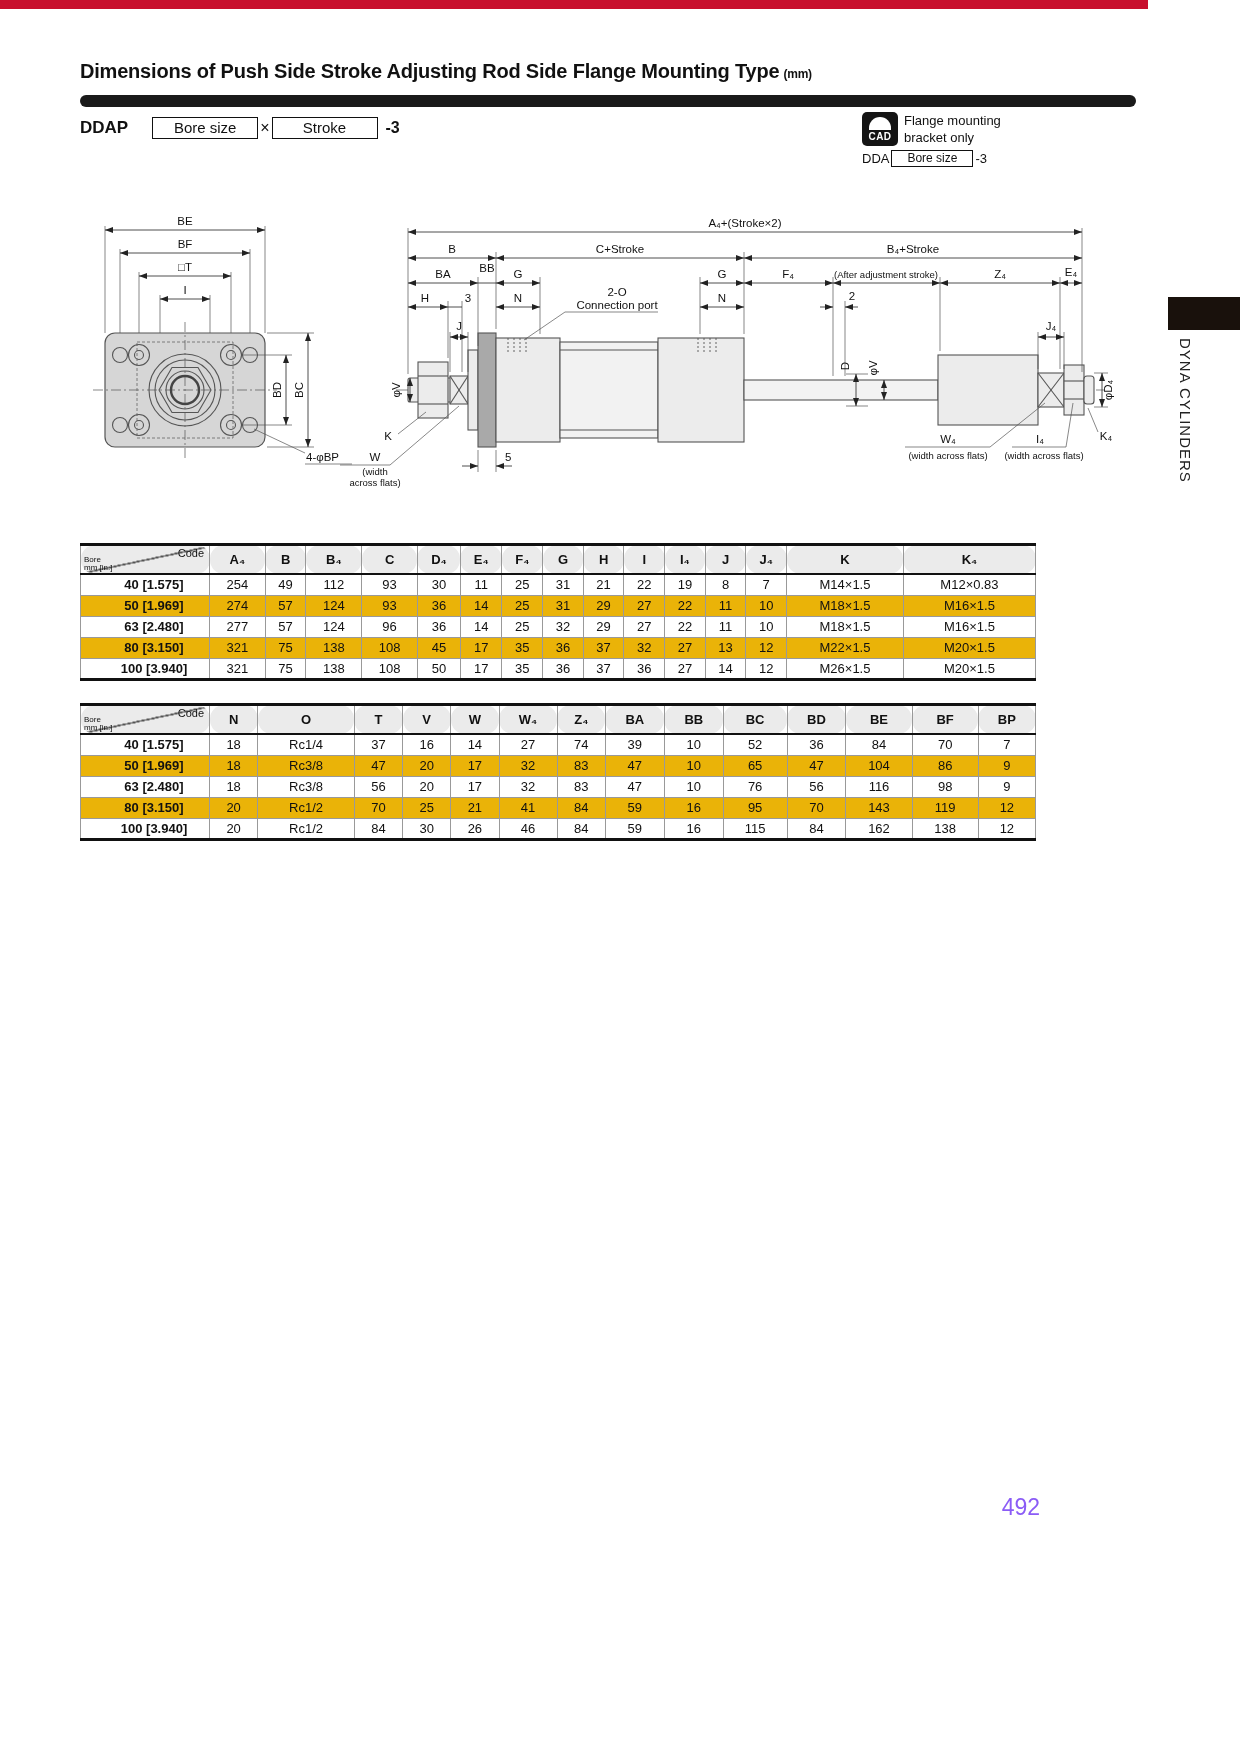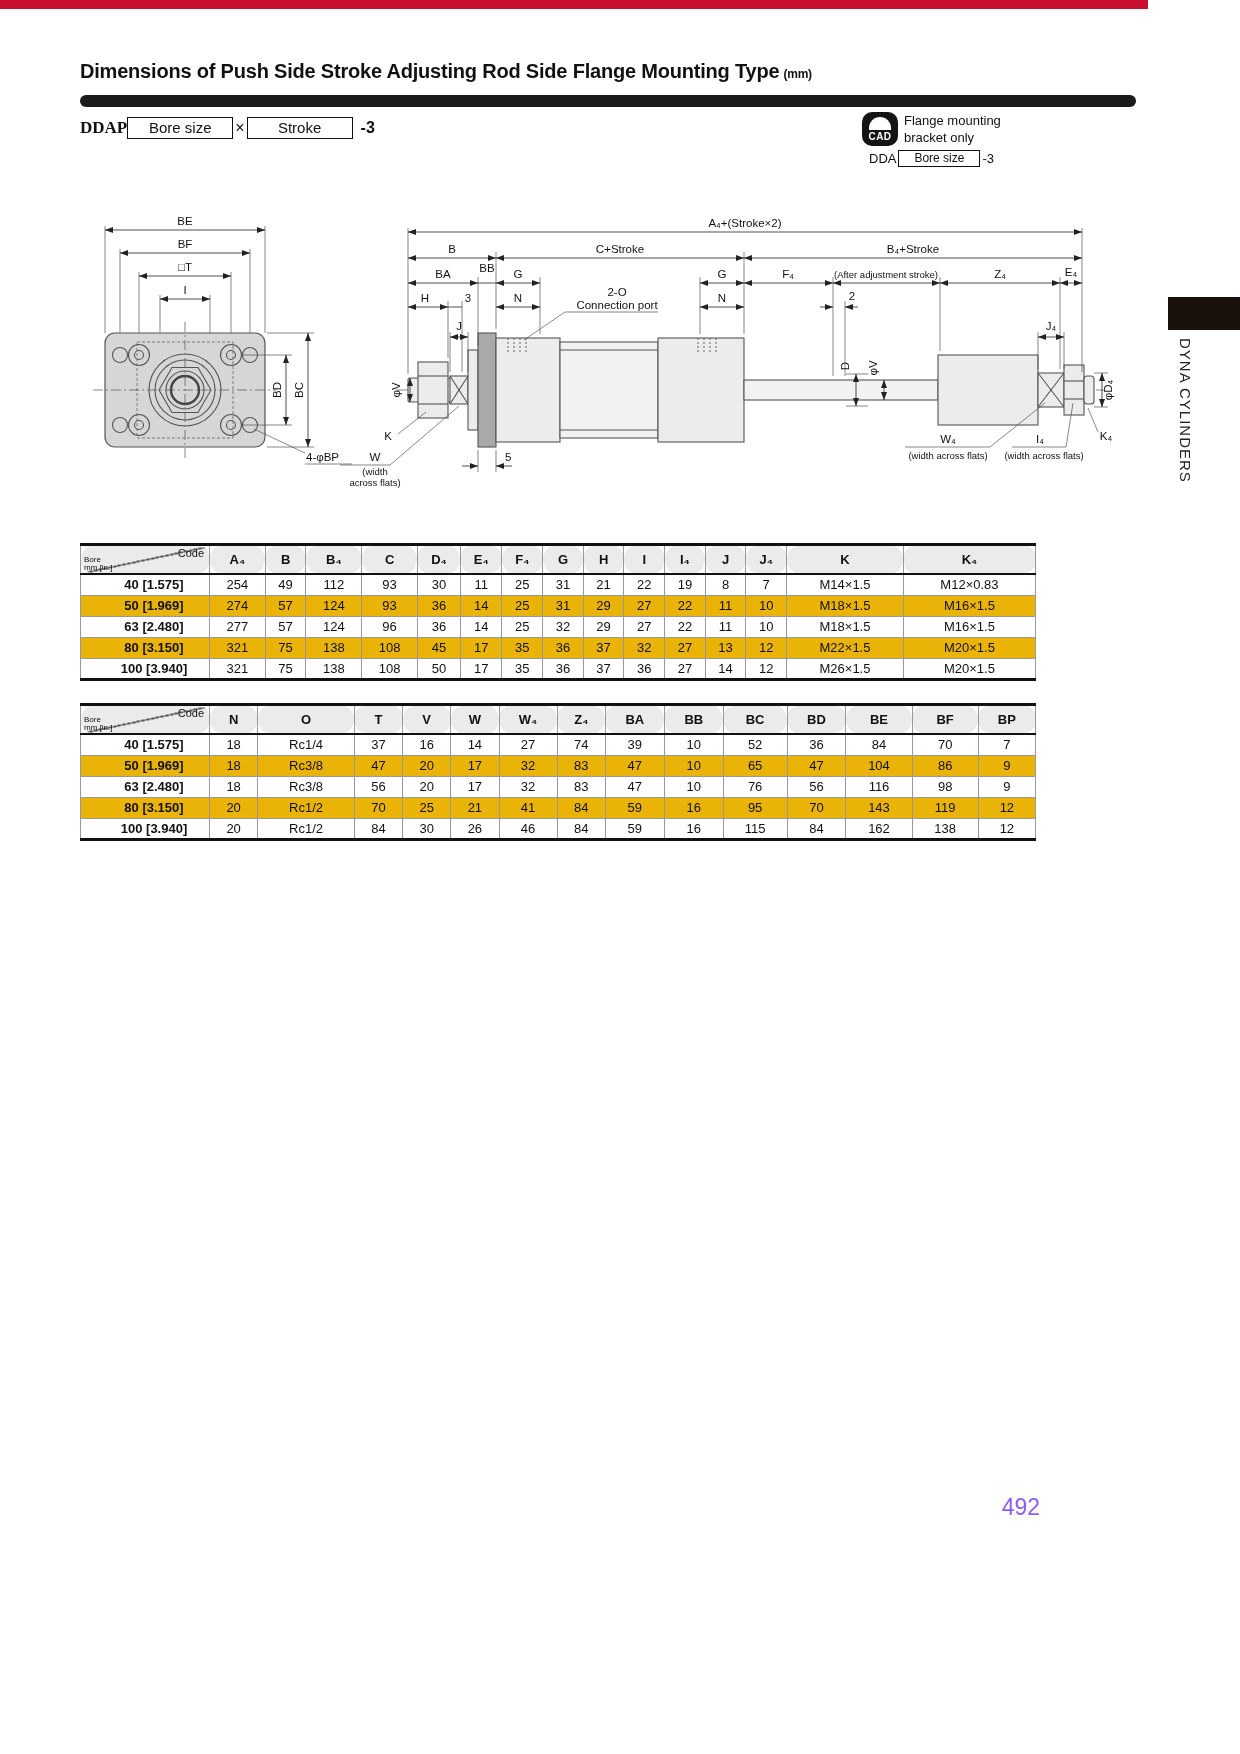--- a/index.html
+++ b/index.html
@@ -3,32 +3,32 @@
 <meta charset="utf-8">
 <style>
   html,body{margin:0;padding:0;background:#fff;}
   .page{position:relative;width:1240px;height:1754px;background:#fff;overflow:hidden;
         font-family:"Liberation Sans",sans-serif;color:#111;}
   .red-bar{position:absolute;left:0;top:0;width:1148px;height:9px;background:#c8102e;}
   .title{position:absolute;left:80px;top:60px;font-size:20px;font-weight:bold;letter-spacing:-0.2px;}
   .title .unit{font-size:12px;font-weight:bold;margin-left:4px;}
   .black-bar{position:absolute;left:80px;top:95px;width:1056px;height:12px;background:#1a1a1a;border-radius:6px;}
   .model-row{position:absolute;left:80px;top:116px;height:24px;display:flex;align-items:center;gap:0;}
-  .model-code{font-size:17px;font-weight:bold;font-family:Liberation Serif, serif;}
+  .model-code{font-size:17px;font-weight:bold;margin-right:24px;}
   .model-box{display:inline-block;width:104px;height:20px;border:1.6px solid #111;font-size:15px;
              text-align:center;line-height:20px;}
   .model-times{font-size:16px;margin:0 2px;}
   .model-suffix{font-size:16px;font-weight:bold;margin-left:8px;}
   .cad-block{position:absolute;left:862px;top:110px;width:260px;}
-  .cad-icon{position:absolute;left:0;top:2px;width:36px;height:34px;background:#141414;border-radius:10px;}
+  .cad-icon{position:absolute;left:0;top:2px;width:36px;height:34px;background:#141414;border-radius:5px;}
   .cad-dome{position:absolute;left:7px;top:5px;width:22px;height:13px;background:#fff;border-radius:11px 11px 0 0;}
   .cad-label{position:absolute;left:0;top:19px;width:36px;text-align:center;color:#fff;
              font-size:10px;font-weight:bold;letter-spacing:0.5px;}
   .cad-note{position:absolute;left:42px;top:2px;font-size:13px;line-height:17px;white-space:nowrap;}
-  .cad-dda{position:absolute;left:7px;top:40px;font-size:13px;display:flex;align-items:center;white-space:nowrap;}
+  .cad-dda{position:absolute;left:0;top:40px;font-size:13px;display:flex;align-items:center;white-space:nowrap;}
   .cad-dda .mini-box{display:inline-block;width:80px;height:15px;border:1px solid #111;font-size:12px;
                      text-align:center;line-height:15px;margin:0 2px;}
   .side-tab{position:absolute;left:1168px;top:297px;width:72px;height:33px;background:#19110c;}
   .side-tab-text{position:absolute;left:1168px;top:338px;width:26px;height:170px;
                  writing-mode:vertical-rl;font-size:15px;letter-spacing:1px;color:#222;white-space:nowrap;}
   svg.drawing{position:absolute;left:0;top:180px;}
   svg .lbl{font-size:11.5px;fill:#111;}
   svg .sm{font-size:9.5px;fill:#111;}
   svg .dim{stroke:#222;stroke-width:0.8;}
   svg .ext{stroke:#555;stroke-width:0.7;}

